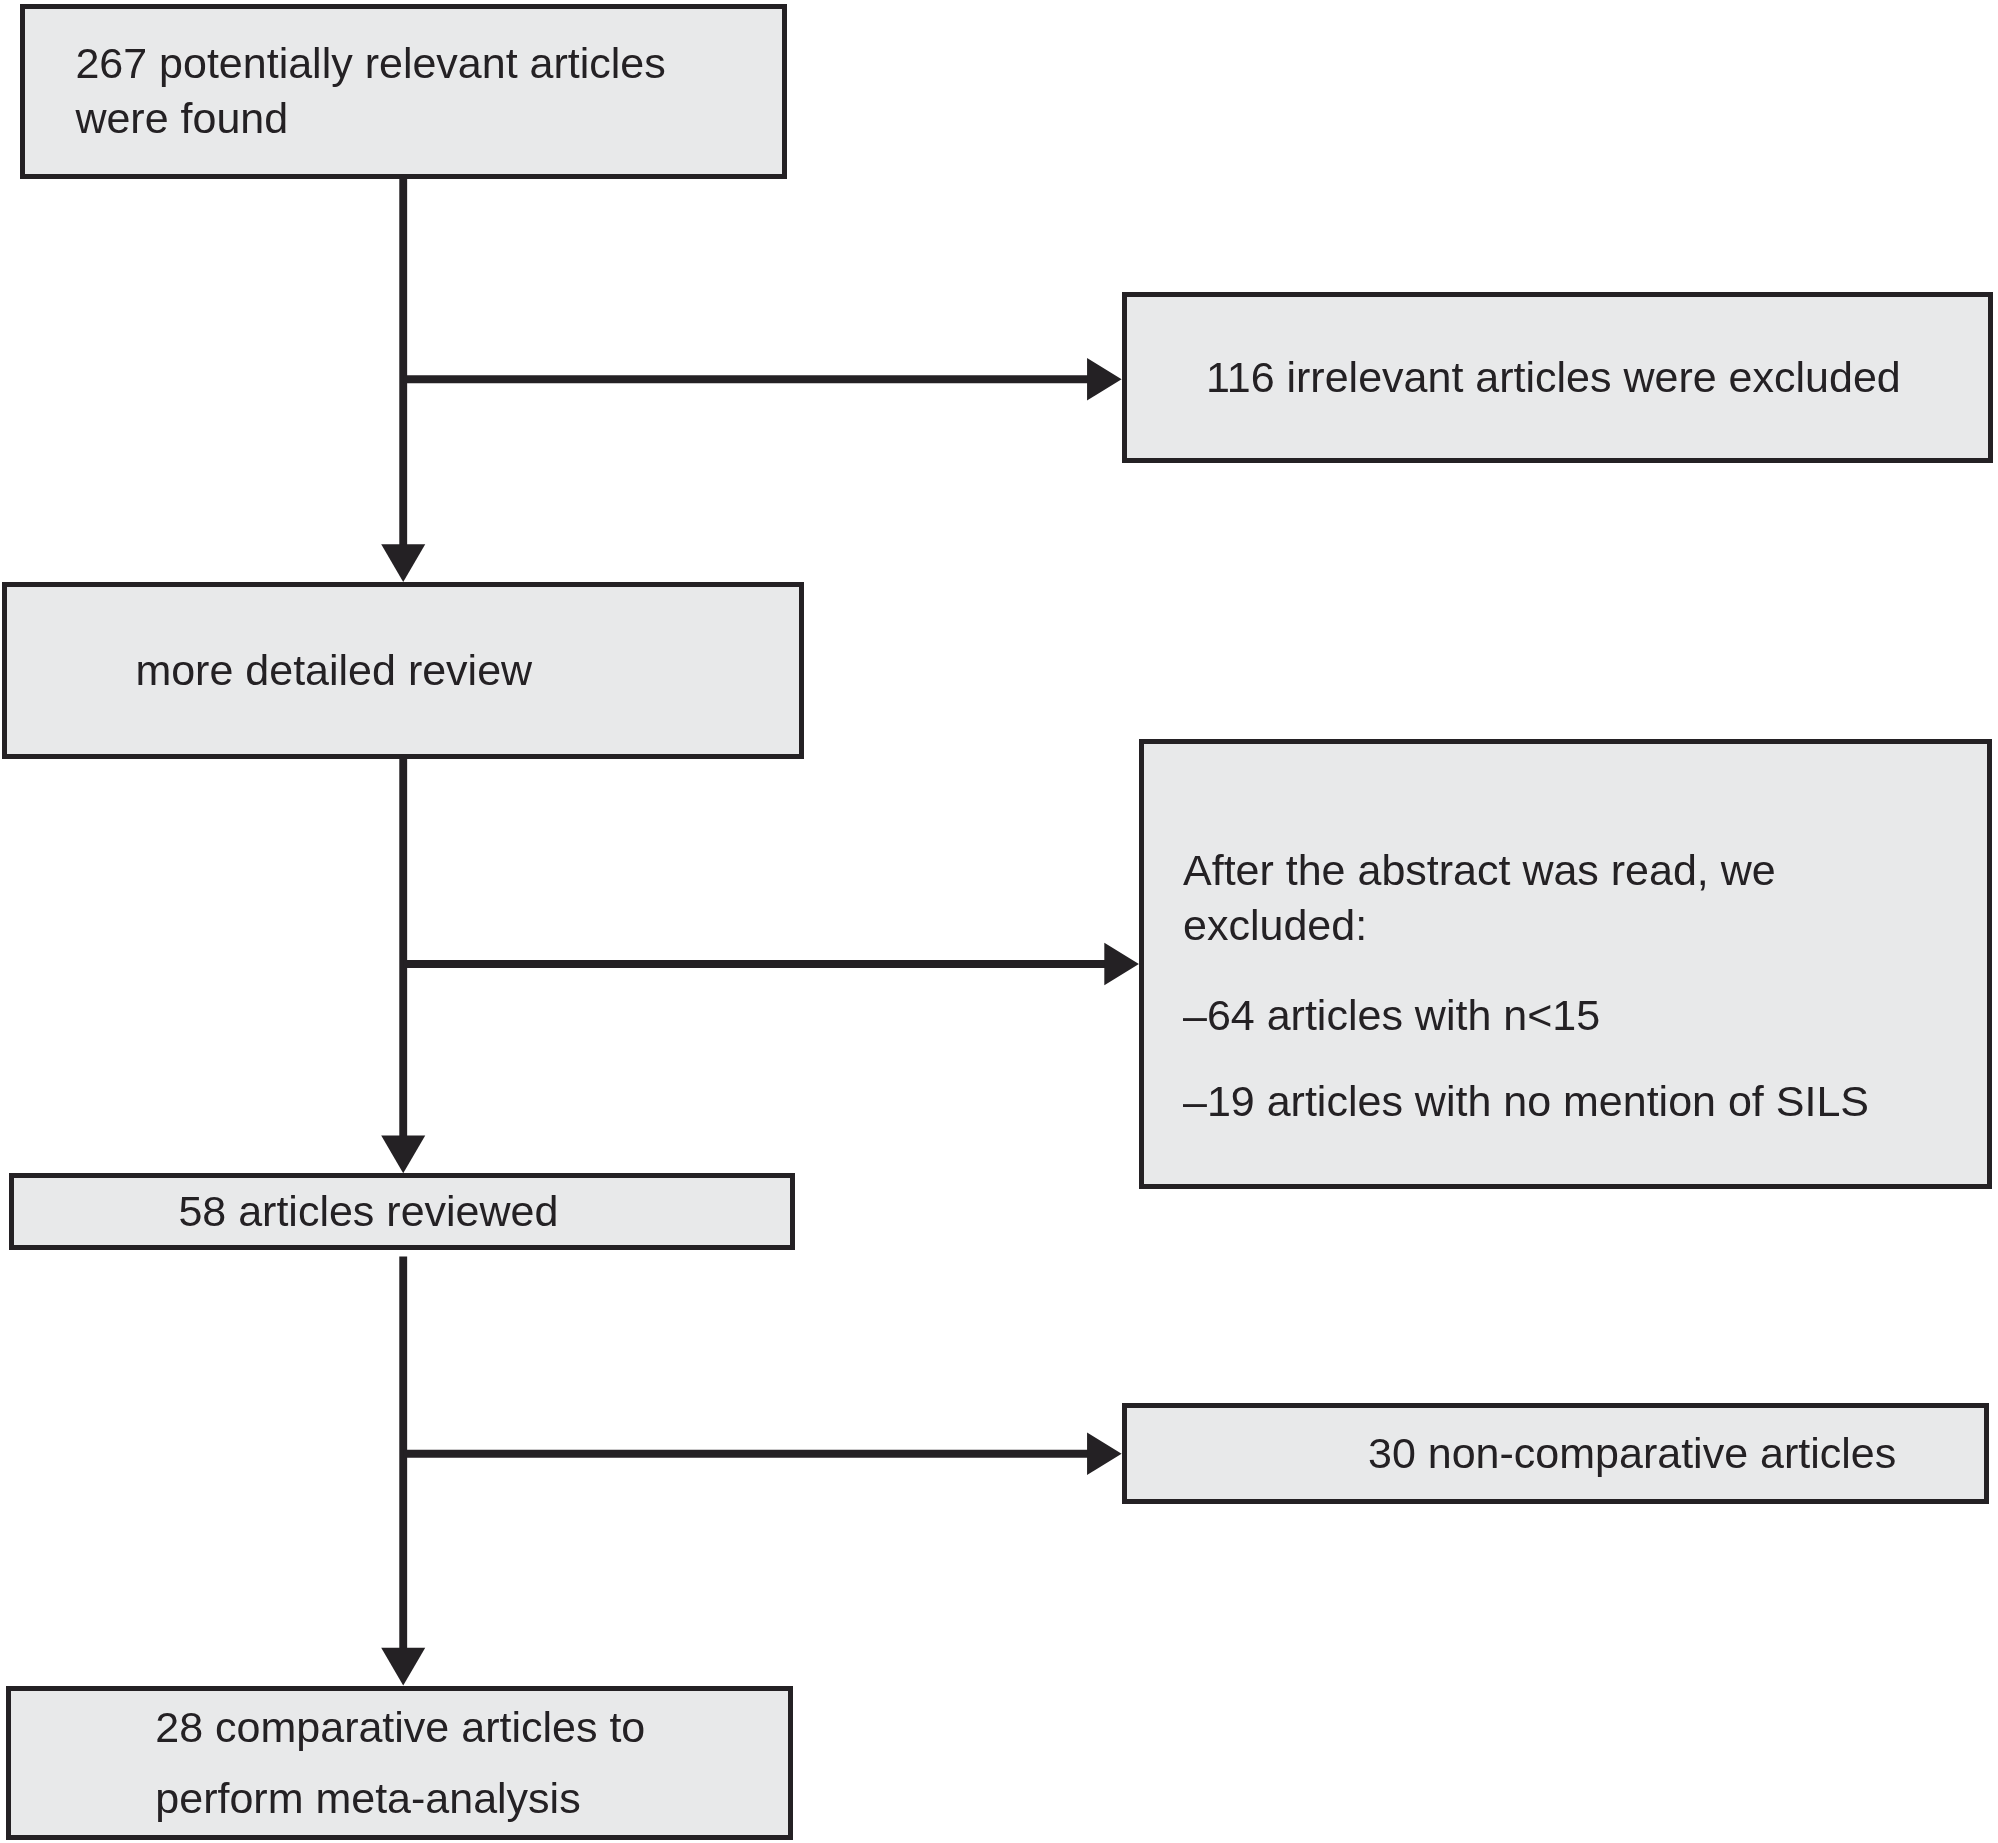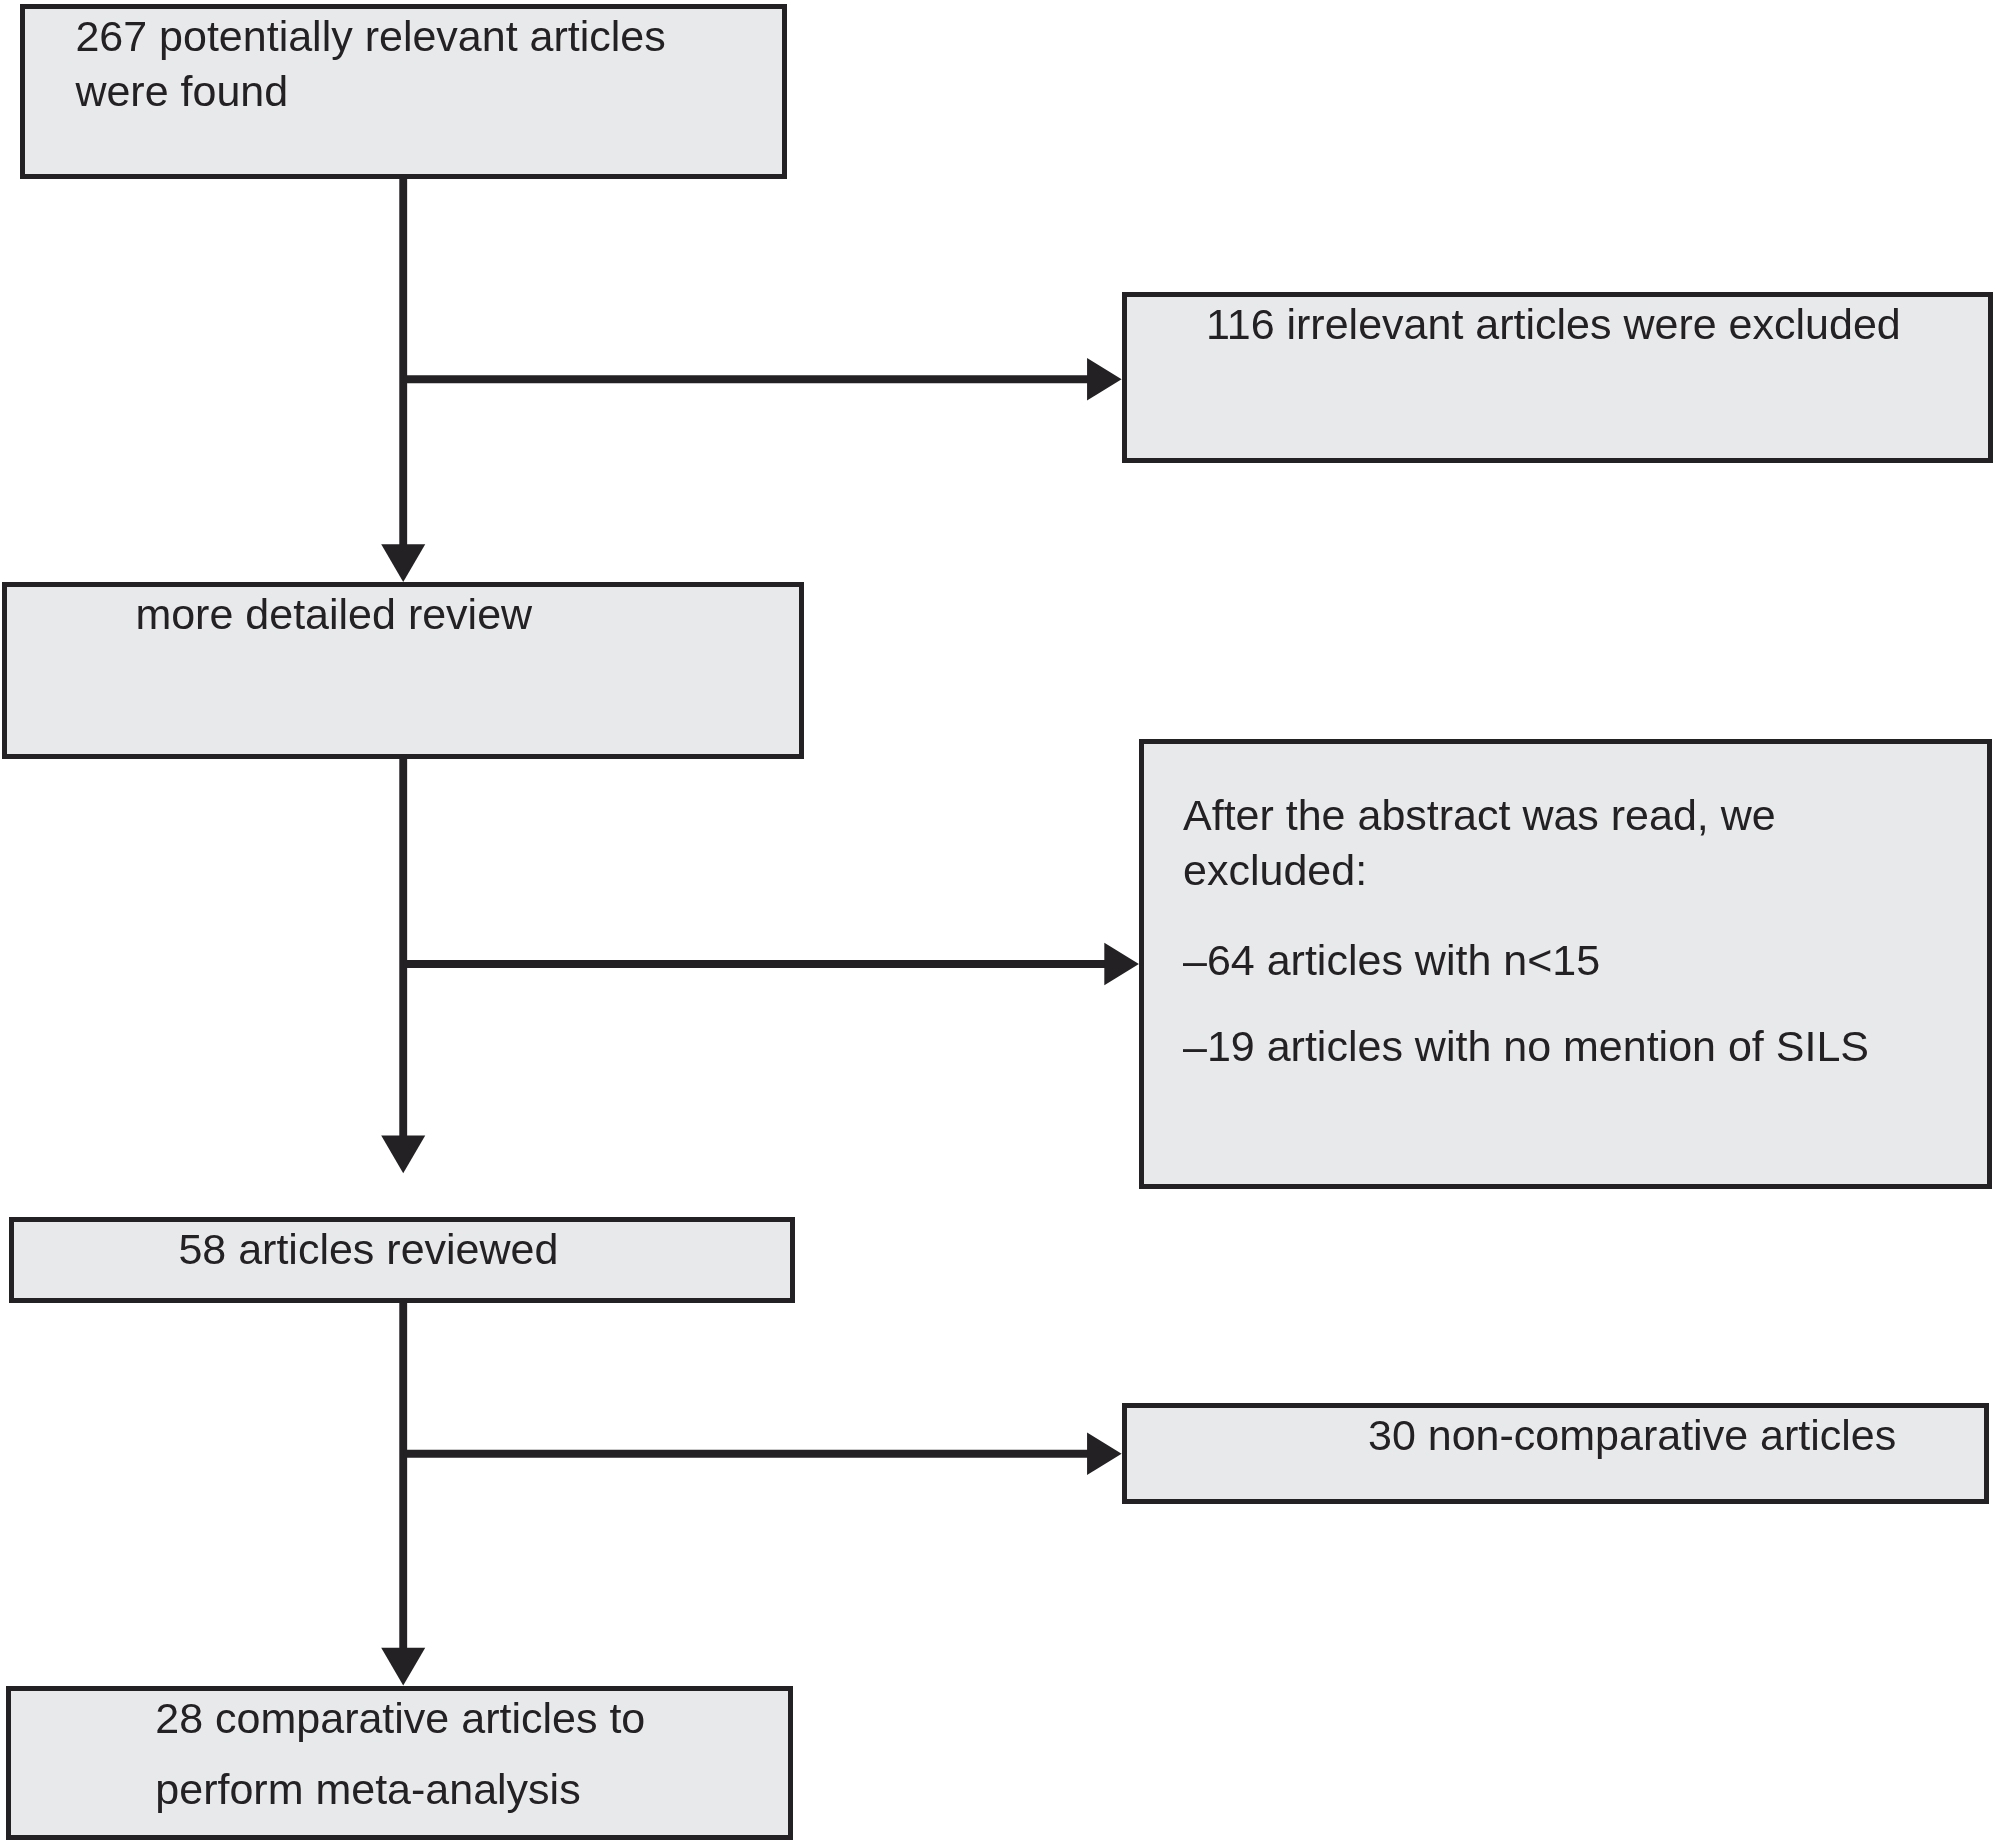--- a/index.html
+++ b/index.html
@@ -27,33 +27,33 @@
     height: 1844px;
   }
   .connectors line { stroke: var(--ink); stroke-width: 10; }
   .connectors polygon { fill: var(--ink); }
   .flowbox {
     position: absolute;
     background: var(--box-fill);
     border: 5.5px solid var(--ink);
     display: flex;
     flex-direction: column;
-    justify-content: flex-start;
+    justify-content: center;
     align-items: flex-start;
     font-size: 43px;
     line-height: 55px;
     color: var(--ink);
     white-space: nowrap;
   }
   
   .box-found            { left: 20.4px;   top: 3.9px;    width: 767px;  height: 175px; padding-left: 50px; }
   .box-irrelevant       { left: 1122px; top: 292px;  width: 871px; height: 171px; padding-left: 79px; }
   .box-detailed-review  { left: 2.4px;    top: 582px;  width: 802px; height: 177px; padding-left: 128px; }
   .box-abstract-excl    { left: 1139px; top: 739px;  width: 853px; height: 450px; padding-left: 39px; }
-  .box-reviewed         { left: 9.4px;   top: 1173px; width: 786px; height: 86px; padding-left: 164px; margin-top: 44px; }
+  .box-reviewed         { left: 9.4px;   top: 1173px; width: 786px; height: 77px; padding-left: 164px; }
   .box-non-comparative  { left: 1122px; top: 1403px; width: 867px; height: 101px; padding-left: 241px; }
   .box-meta-analysis    { left: 6.3px;    top: 1686px; width: 787px; height: 154px; padding-left: 144px; gap: 16px; }
 
   .exclusion-title { margin-bottom: 35px; margin-top: 44px; }
   .exclusion-item + .exclusion-item { margin-top: 31px; }
 </style>
 </head>
 <body>
 
 <div class="stage">

